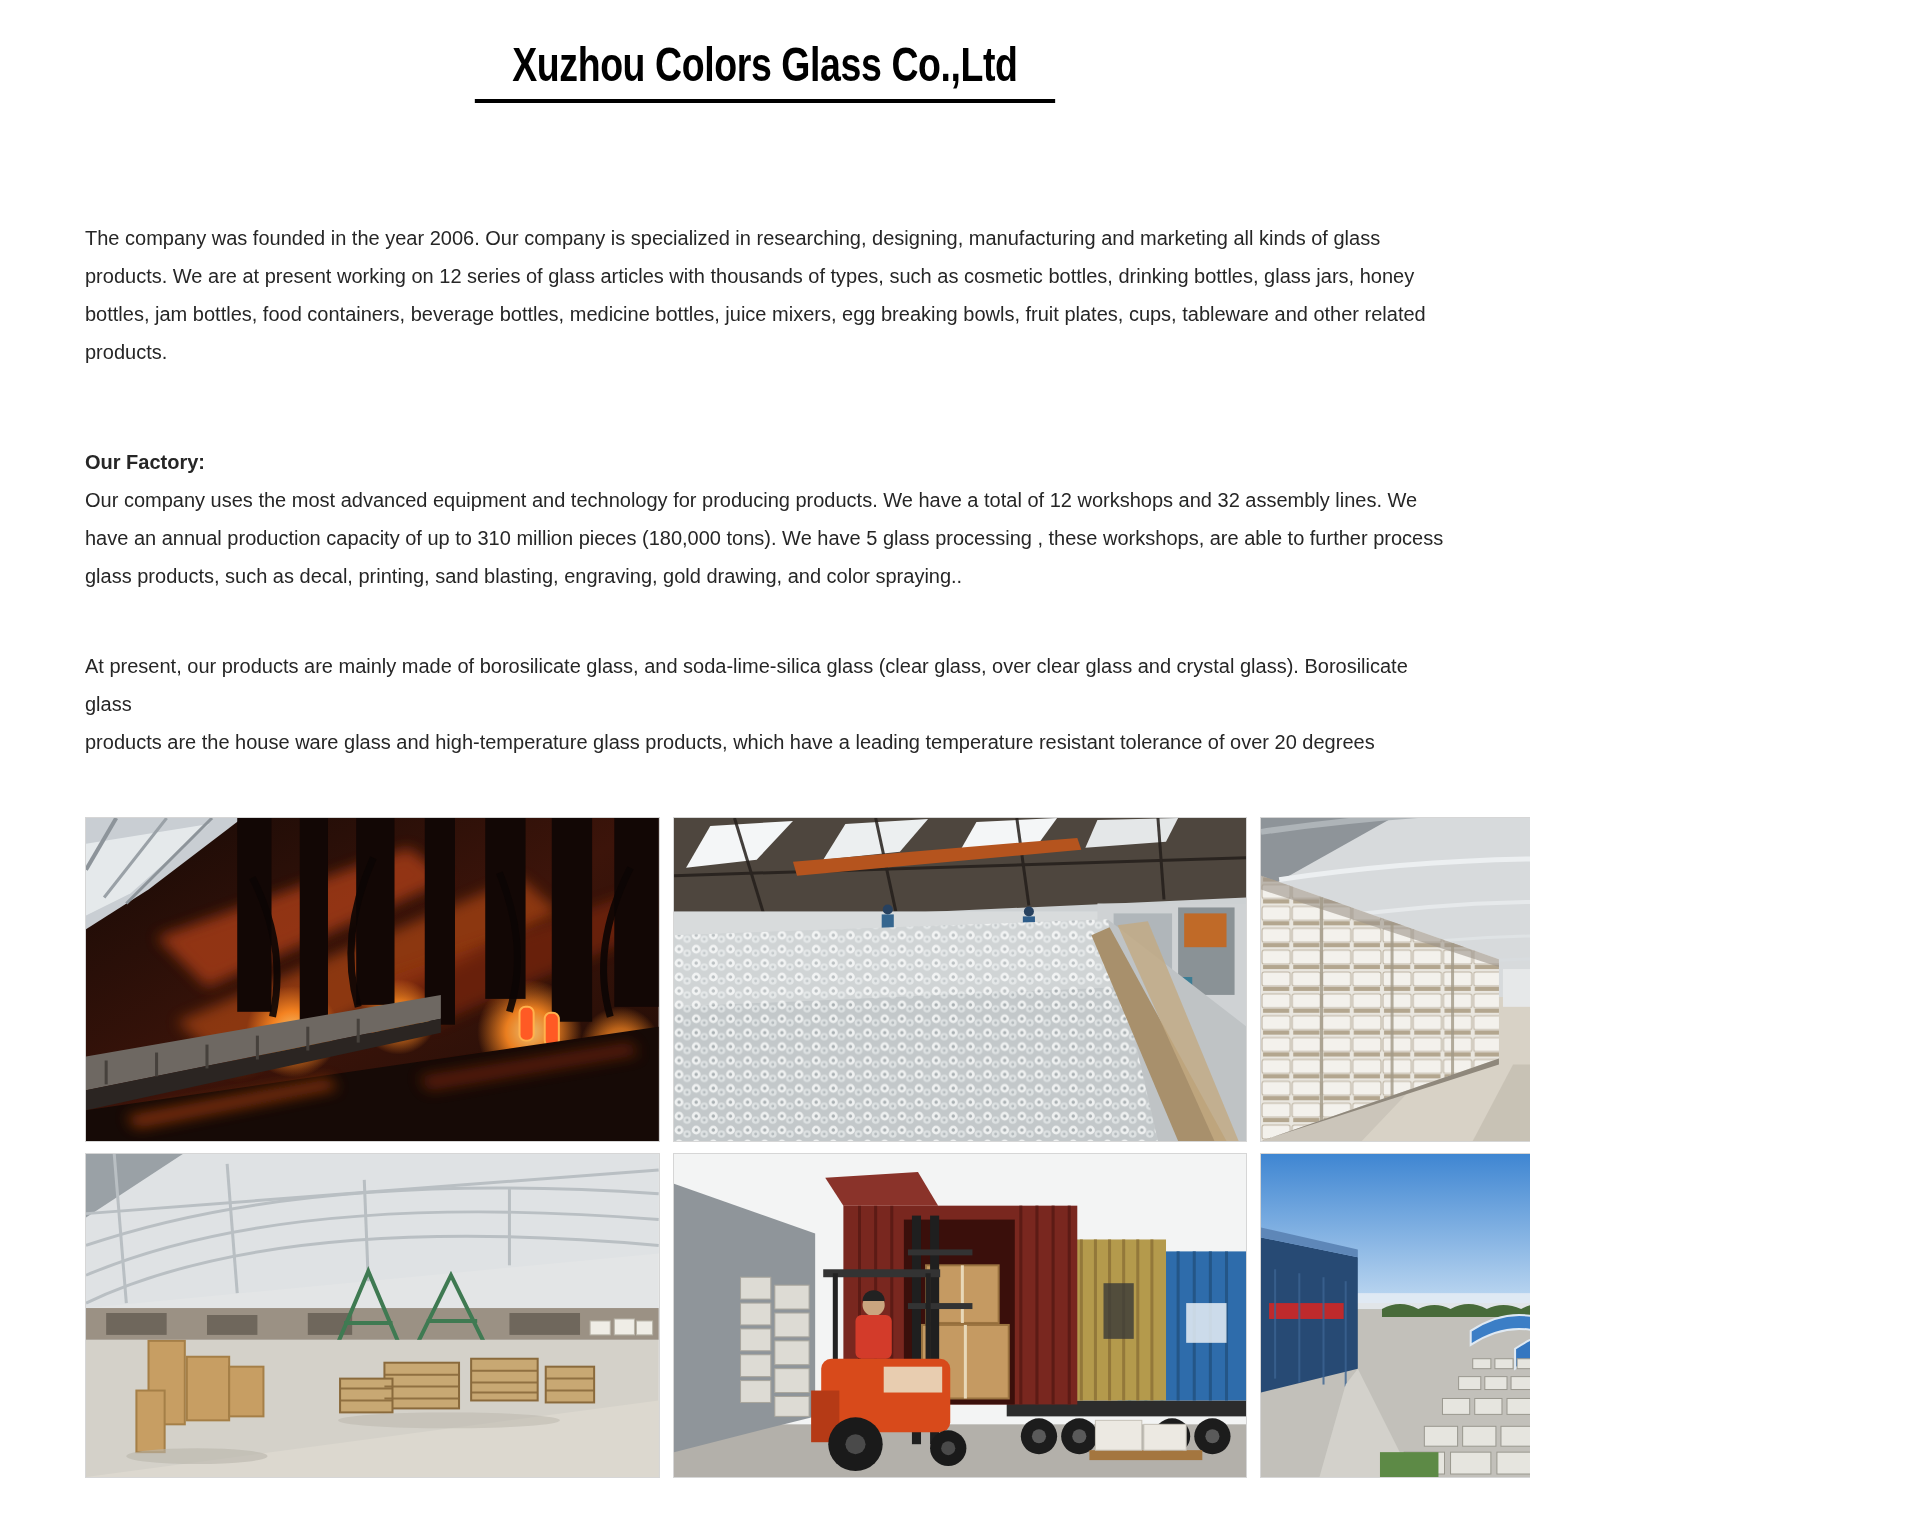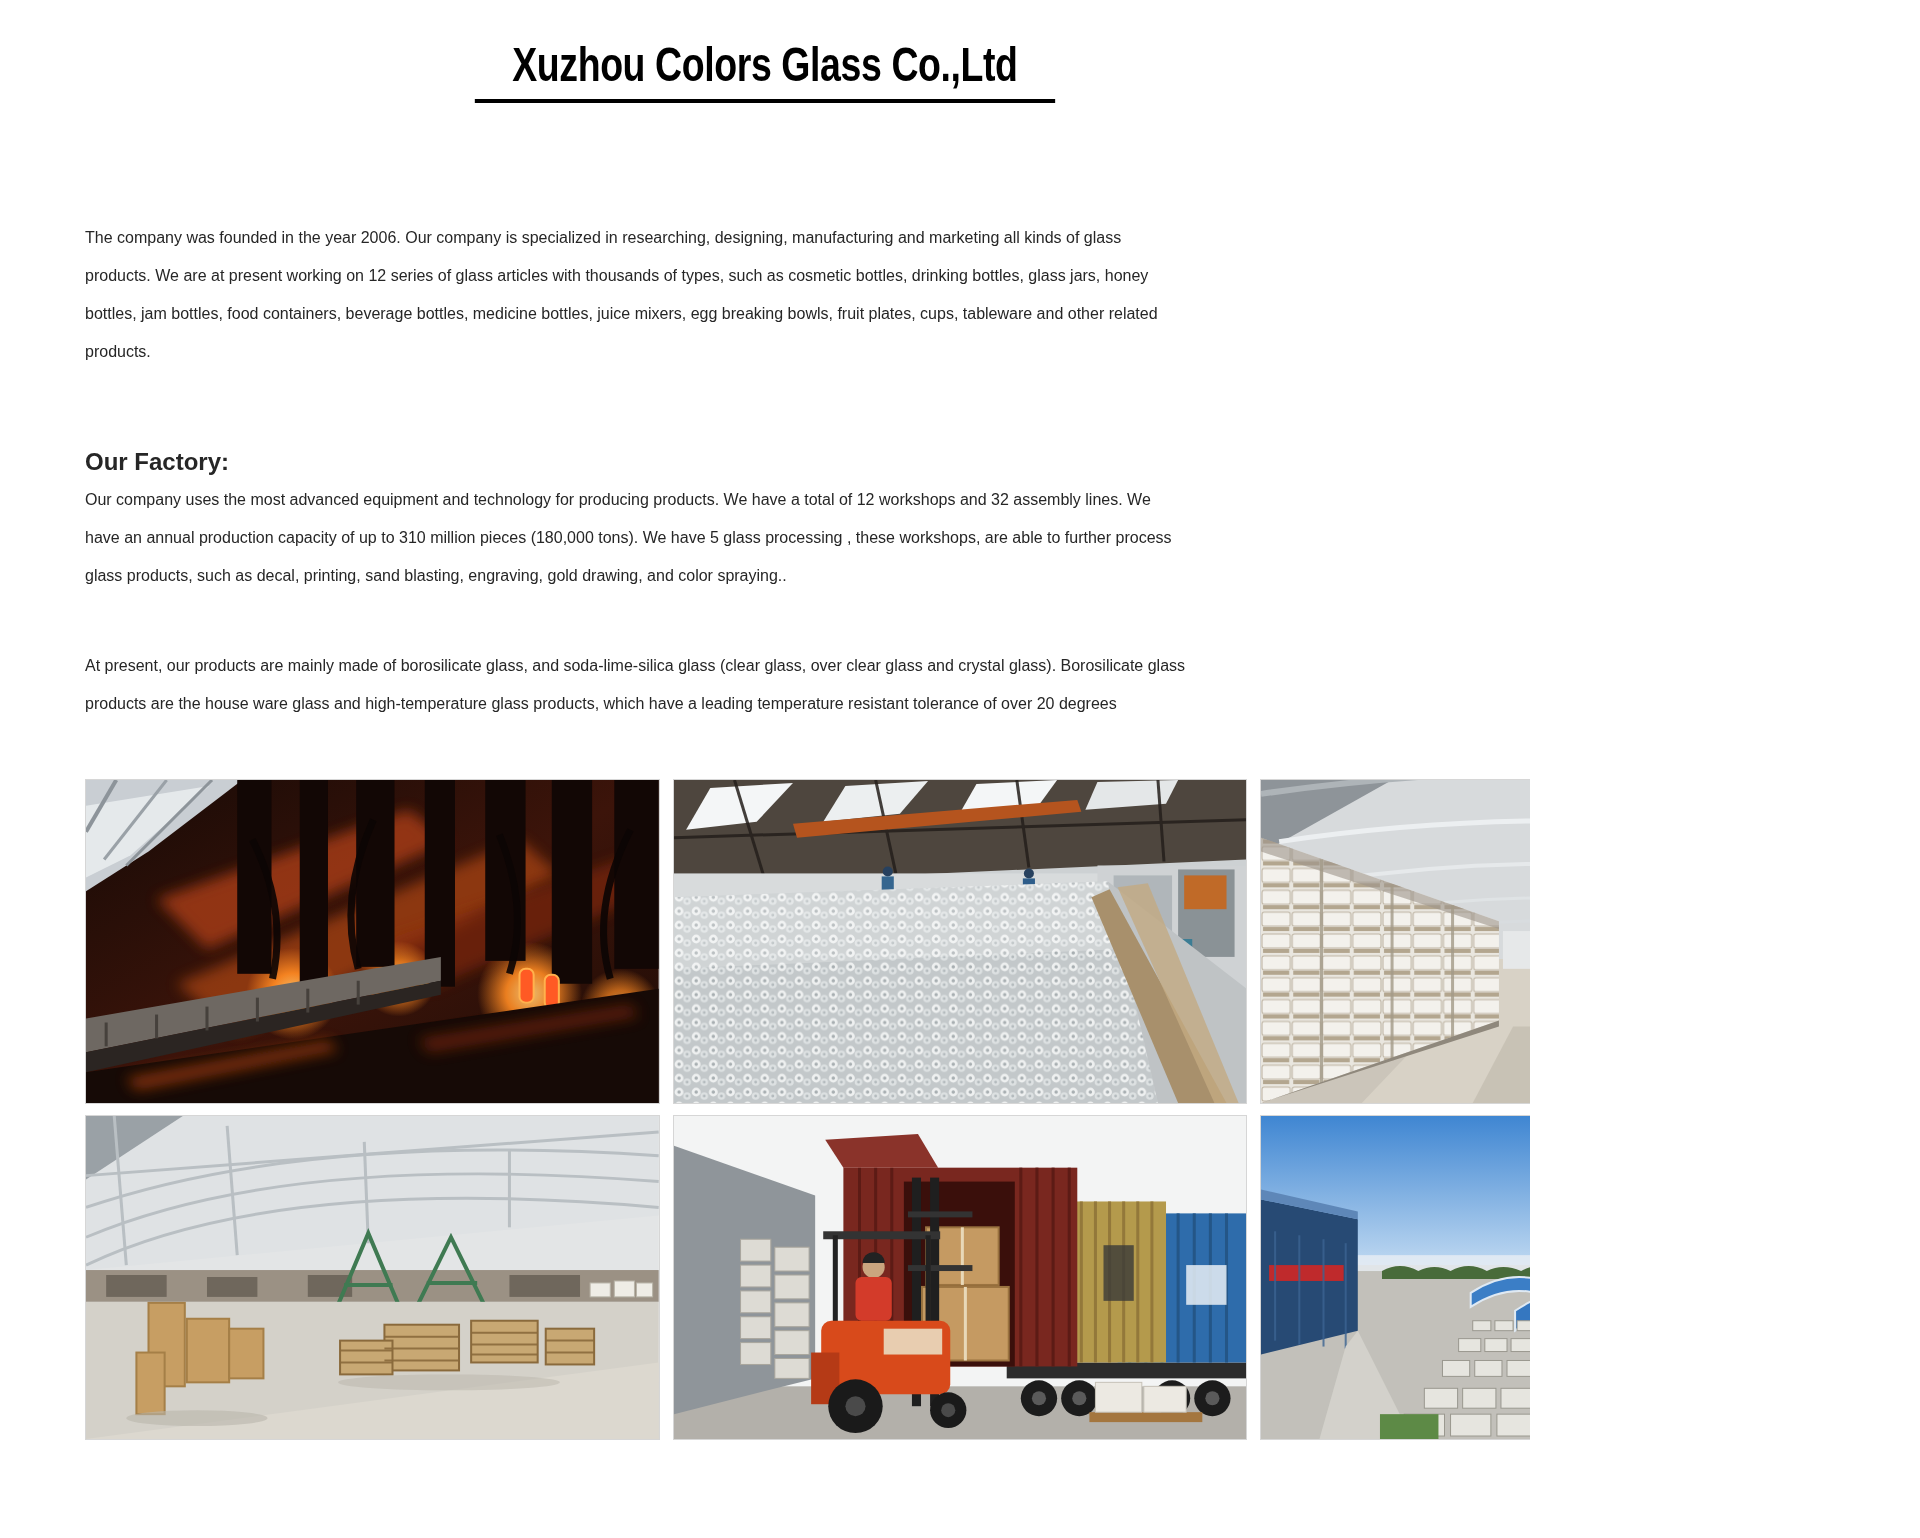--- a/index.html
+++ b/index.html
@@ -9,24 +9,24 @@
     font-family:"Liberation Sans",sans-serif;color:#262626;
     overflow:hidden;background:#ffffff;
   }
   .title-row{text-align:center;}
   .doc-title{
     display:inline-block;font-size:48px;font-weight:700;color:#000000;
     line-height:1.2;padding:0 48px 5px;border-bottom:4px solid #000000;
     transform:scaleX(0.78);transform-origin:center;letter-spacing:-0.5px;
     white-space:nowrap;
   }
-  .para{font-size:16px;line-height:38px;white-space:pre-line;margin:0;}
+  .para{font-size:20px;line-height:38px;white-space:pre-line;margin:0;}
   .p-intro{margin-top:116px;}
   .factory-block{margin-top:72px;}
-  .factory-heading{font-size:24px;line-height:38px;font-weight:700;margin:0;}
+  .factory-heading{font-size:20px;line-height:38px;font-weight:700;margin:0;}
   .p-materials{margin-top:52px;}
   .gallery{
     margin-top:56px;width:1750px;
     display:grid;grid-template-columns:repeat(3,1fr);
     column-gap:13px;row-gap:11px;
   }
   .photo{height:325px;overflow:hidden;background:#eeeeee;border:1px solid #d6d6d6;box-sizing:border-box;margin:0;}
   .photo svg{width:100%;height:100%;display:block;}
 </style>
 </head>

